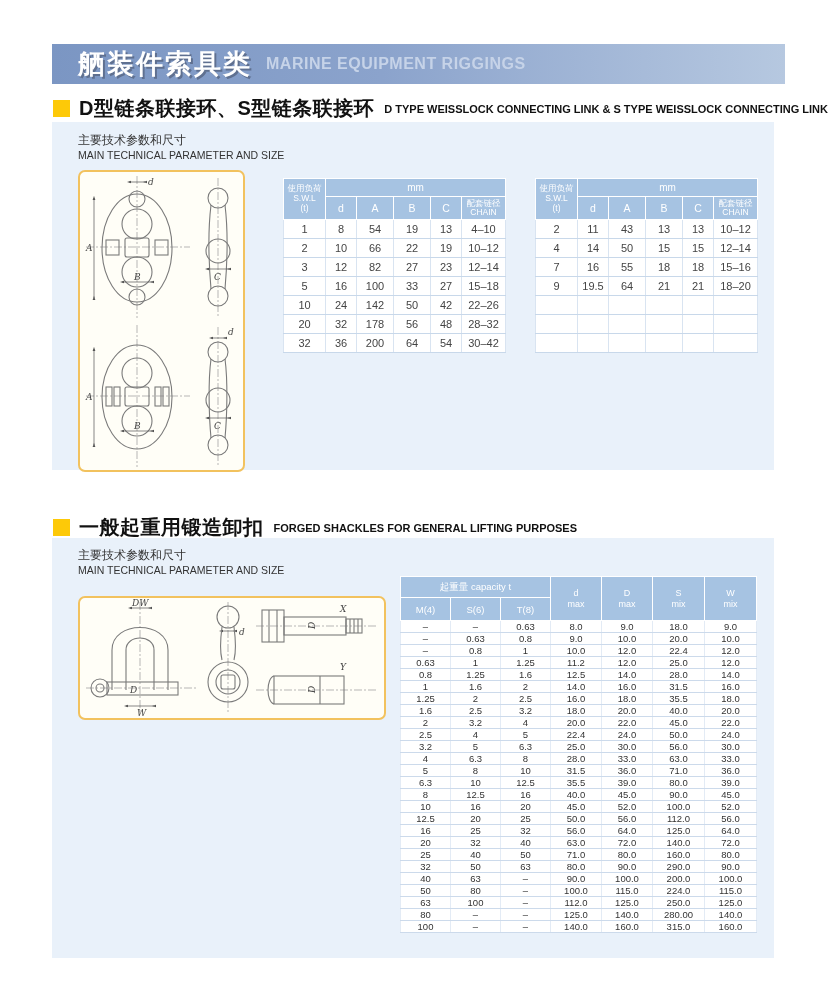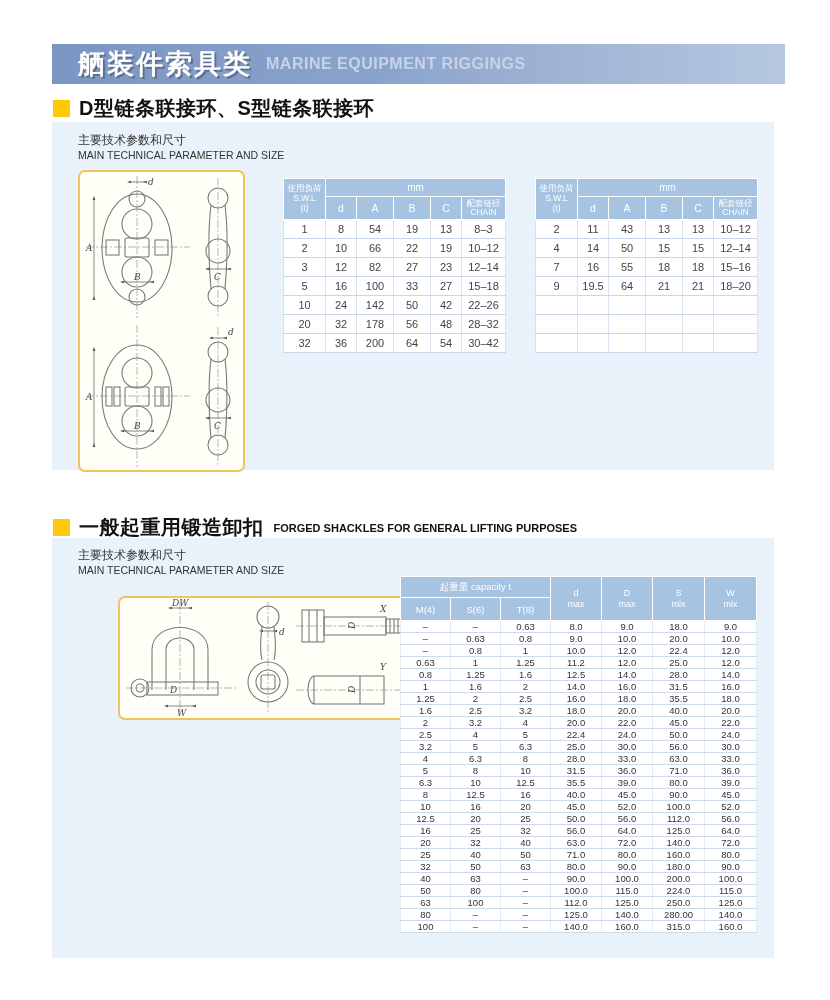--- a/index.html
+++ b/index.html
@@ -55,20 +55,21 @@
 <div class="page">
 
   <div class="banner">
     <span class="zh">舾装件索具类</span>
     <span class="en">MARINE EQUIPMENT RIGGINGS</span>
   </div>
 
   <div class="sechead" style="top:95px;">
     <span class="bullet"></span>
     <span class="zh">D型链条联接环、S型链条联接环</span>
+    <span class="en">D TYPE WEISSLOCK CONNECTING LINK &amp; S TYPE WEISSLOCK CONNECTING LINK</span>
   </div>
 
   <div class="panel" style="top:122px;height:348px;"></div>
   <div class="param-zh" style="left:78px;top:132px;">主要技术参数和尺寸</div>
   <div class="param-en" style="left:78px;top:149px;">MAIN TECHNICAL PARAMETER AND SIZE</div>
 
   <div class="diagbox" style="left:78px;top:170px;width:163px;height:298px;">
     <svg width="163" height="149" viewBox="0 0 163 149">
       <defs>
           <marker id="a1" markerWidth="6" markerHeight="6" refX="3" refY="3" orient="auto">
@@ -162,21 +163,21 @@
         </th>
       </tr>
     </thead>
     <tbody>
         <tr>
           <td>1</td>
           <td>8</td>
           <td>54</td>
           <td>19</td>
           <td>13</td>
-          <td>8–3</td>
+          <td>4–10</td>
         </tr>
         <tr>
           <td>2</td>
           <td>10</td>
           <td>66</td>
           <td>22</td>
           <td>19</td>
           <td>10–12</td>
         </tr>
         <tr>
@@ -315,21 +316,21 @@
     <span class="bullet"></span>
     <span class="zh">一般起重用锻造卸扣</span>
     <span class="en">FORGED SHACKLES FOR GENERAL LIFTING PURPOSES</span>
   </div>
 
   <div class="panel" style="top:538px;height:420px;"></div>
   <div class="param-zh" style="left:78px;top:547px;">主要技术参数和尺寸</div>
   <div class="param-en" style="left:78px;top:564px;">MAIN TECHNICAL PARAMETER AND SIZE</div>
   <div class="std" style="left:647px;top:576px;">GB10603-89</div>
 
-  <div class="diagbox" style="left:78px;top:596px;width:304px;height:120px;margin-left:40px;">
+  <div class="diagbox" style="left:78px;top:596px;width:304px;height:120px;">
     <svg width="304" height="120" viewBox="0 0 304 120">
       <defs>
           <marker id="a3" markerWidth="6" markerHeight="6" refX="3" refY="3" orient="auto">
             <path d="M0,3 L6,1 L6,5 Z" fill="#555"></path>
           </marker>
         </defs>
 
       <line class="cl" x1="60" y1="4" x2="60" y2="116"></line>
         <line class="cl" x1="6" y1="90" x2="116" y2="90"></line>
       <path class="ln" d="M32,92 L32,52 C32,22 88,22 88,52 L88,92"></path>
@@ -590,21 +591,21 @@
           <td>80.0</td>
           <td>160.0</td>
           <td>80.0</td>
         </tr>
         <tr>
           <td>32</td>
           <td>50</td>
           <td>63</td>
           <td>80.0</td>
           <td>90.0</td>
-          <td>180.0</td>
+          <td>290.0</td>
           <td>90.0</td>
         </tr>
         <tr>
           <td>40</td>
           <td>63</td>
           <td>–</td>
           <td>90.0</td>
           <td>100.0</td>
           <td>200.0</td>
           <td>100.0</td>

